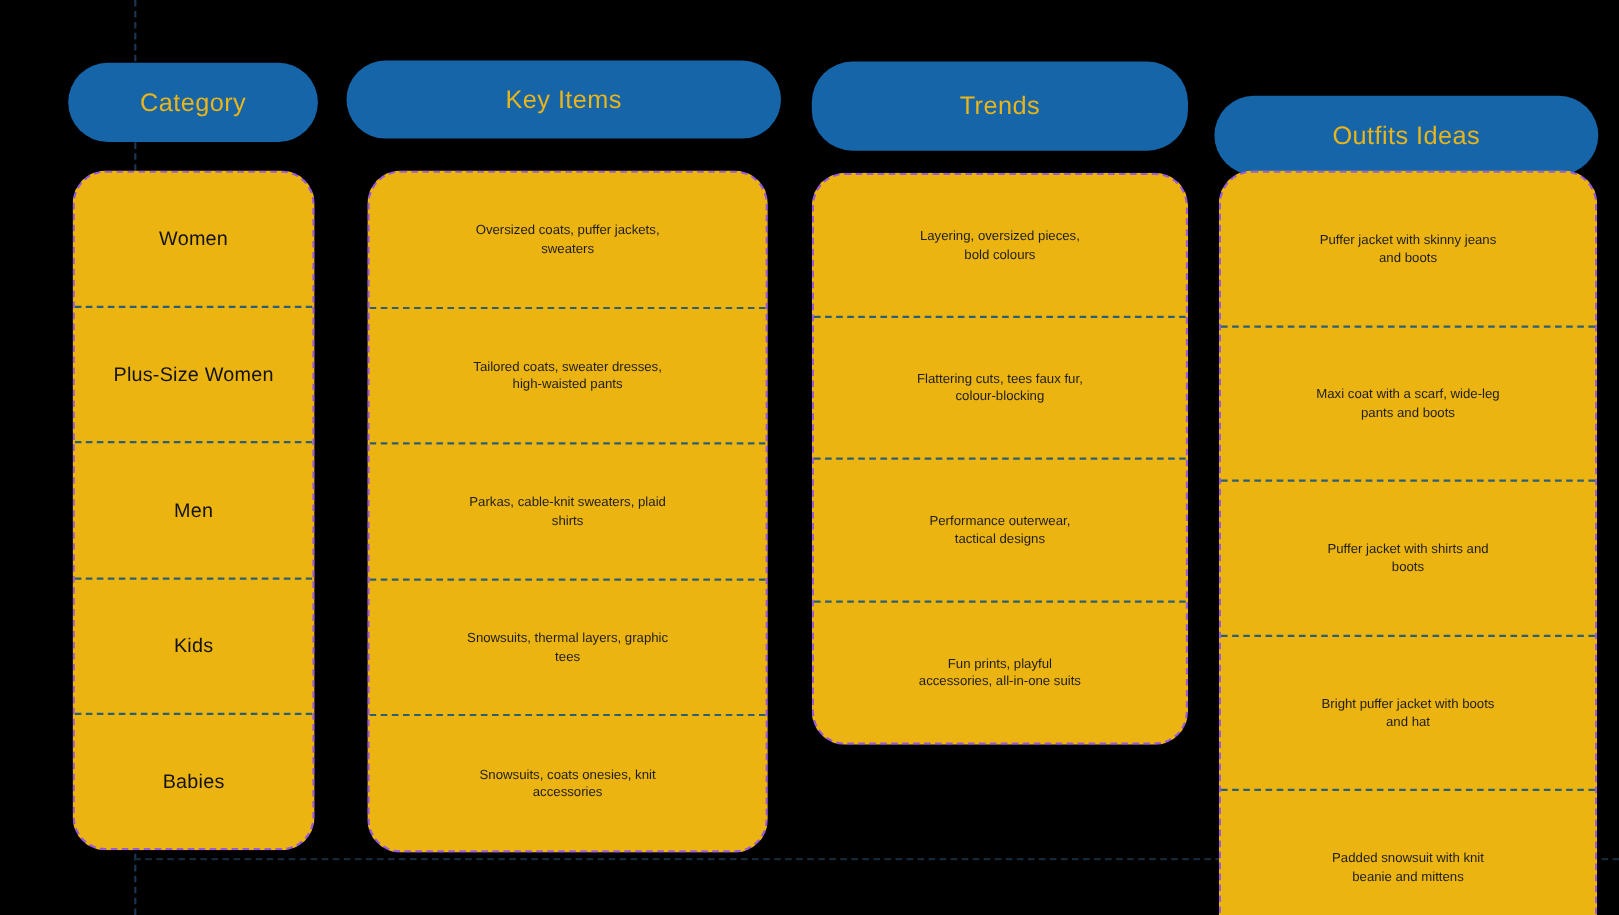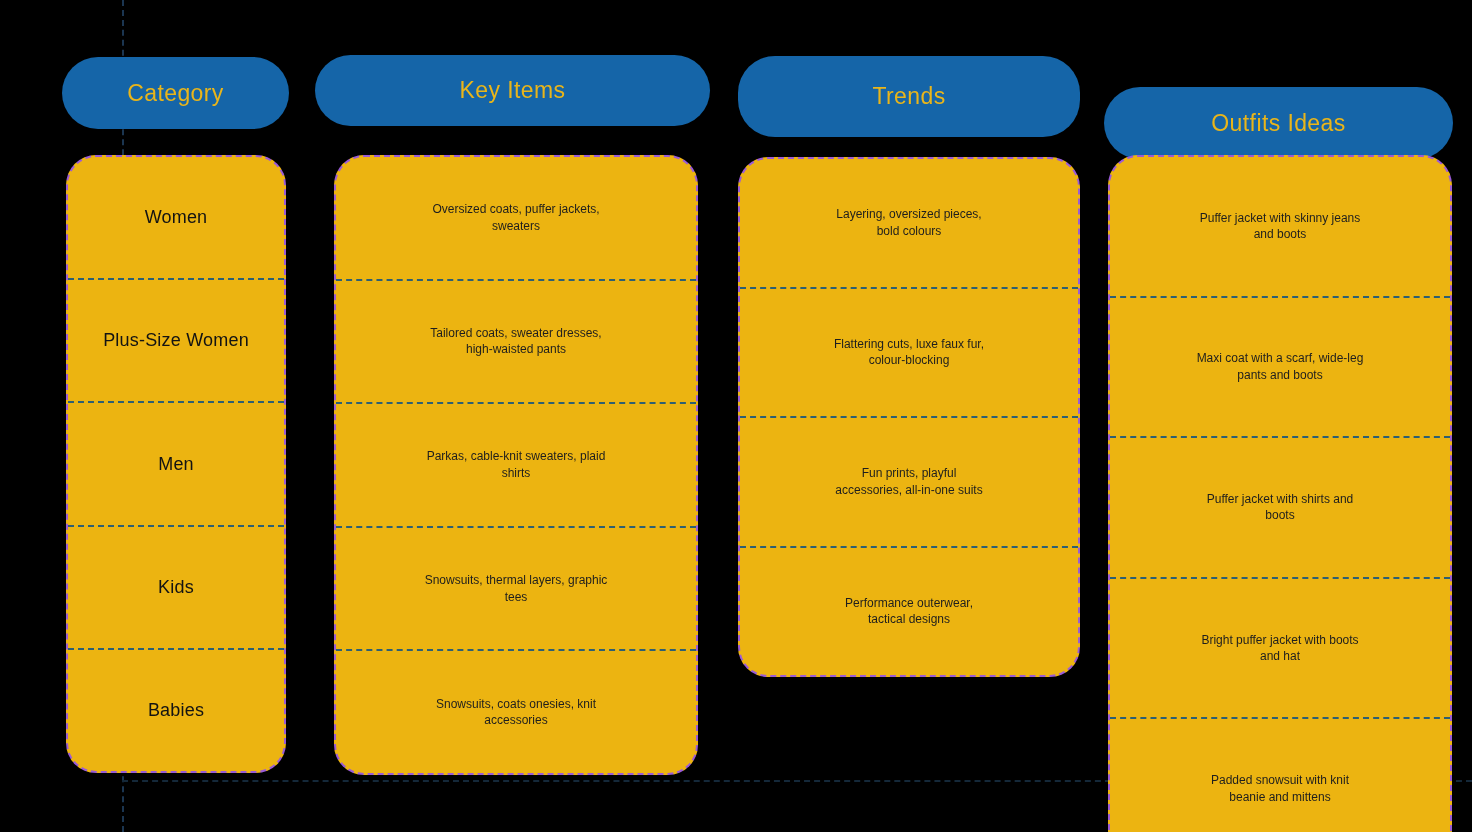--- a/index.html
+++ b/index.html
@@ -91,26 +91,26 @@
 shirts</div>
     <div class="cell">Snowsuits, thermal layers, graphic
 tees</div>
     <div class="cell">Snowsuits, coats onesies, knit
 accessories</div>
   </div>
 
   <div class="col" style="left:738px; top:157px; width:342px; height:520px;">
     <div class="cell">Layering, oversized pieces,
 bold colours</div>
-    <div class="cell">Flattering cuts, luxe faux fur,
+    <div class="cell">Flattering cuts, tees faux fur,
 colour-blocking</div>
+    <div class="cell">Performance outerwear,
+tactical designs</div>
     <div class="cell">Fun prints, playful
 accessories, all-in-one suits</div>
-    <div class="cell">Performance outerwear,
-tactical designs</div>
   </div>
 
   <div class="col" style="left:1108px; top:155px; width:344px; height:705px;">
     <div class="cell">Puffer jacket with skinny jeans
 and boots</div>
     <div class="cell">Maxi coat with a scarf, wide-leg
 pants and boots</div>
     <div class="cell">Puffer jacket with shirts and
 boots</div>
     <div class="cell">Bright puffer jacket with boots

